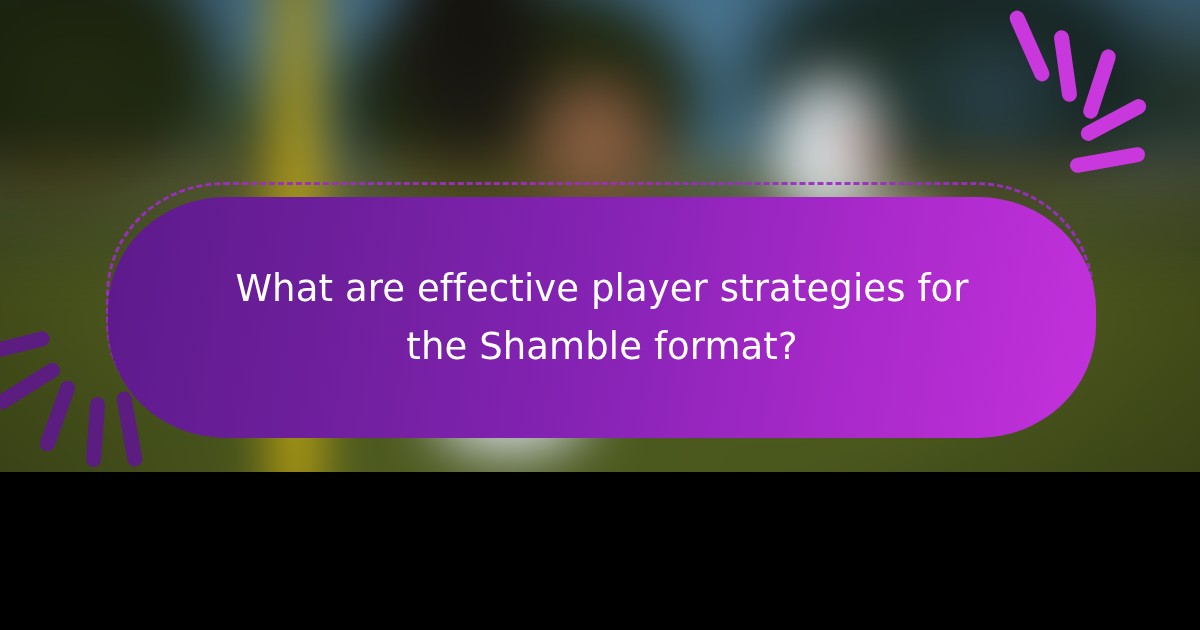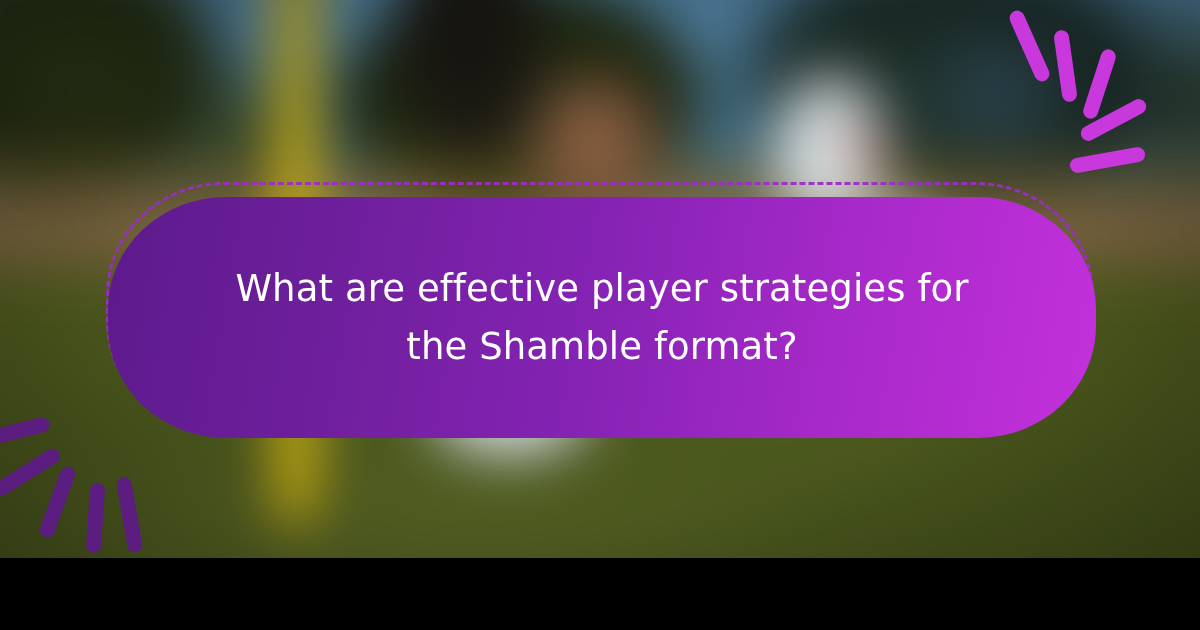--- a/index.html
+++ b/index.html
@@ -8,23 +8,23 @@
     padding: 0;
     background: #000;
   }
   body {
     font-family: "DejaVu Sans", "Liberation Sans", sans-serif;
   }
 
   #canvas {
     position: relative;
     width: 1200px;
-    height: 558px;
+    height: 472px;
     overflow: hidden;
-    background: #fca5a5;
+    background: #14532d;
   }
 
   
   .bg-photo {
     position: absolute;
     left: -60px;
     top: -60px;
     width: 1320px;
     height: 750px;
     filter: blur(26px);

